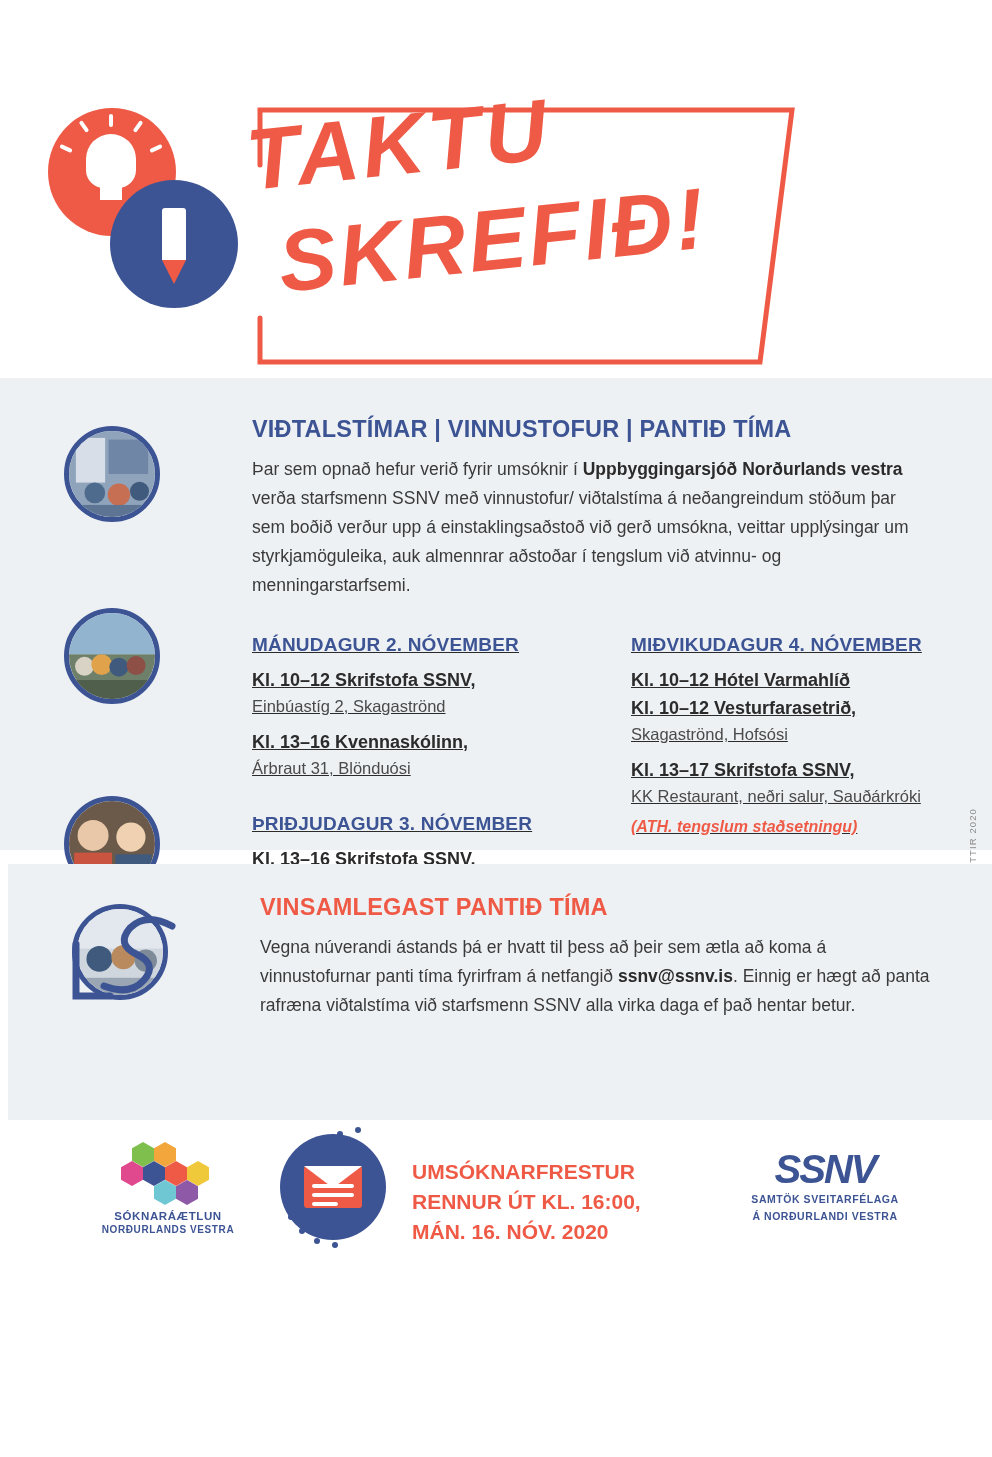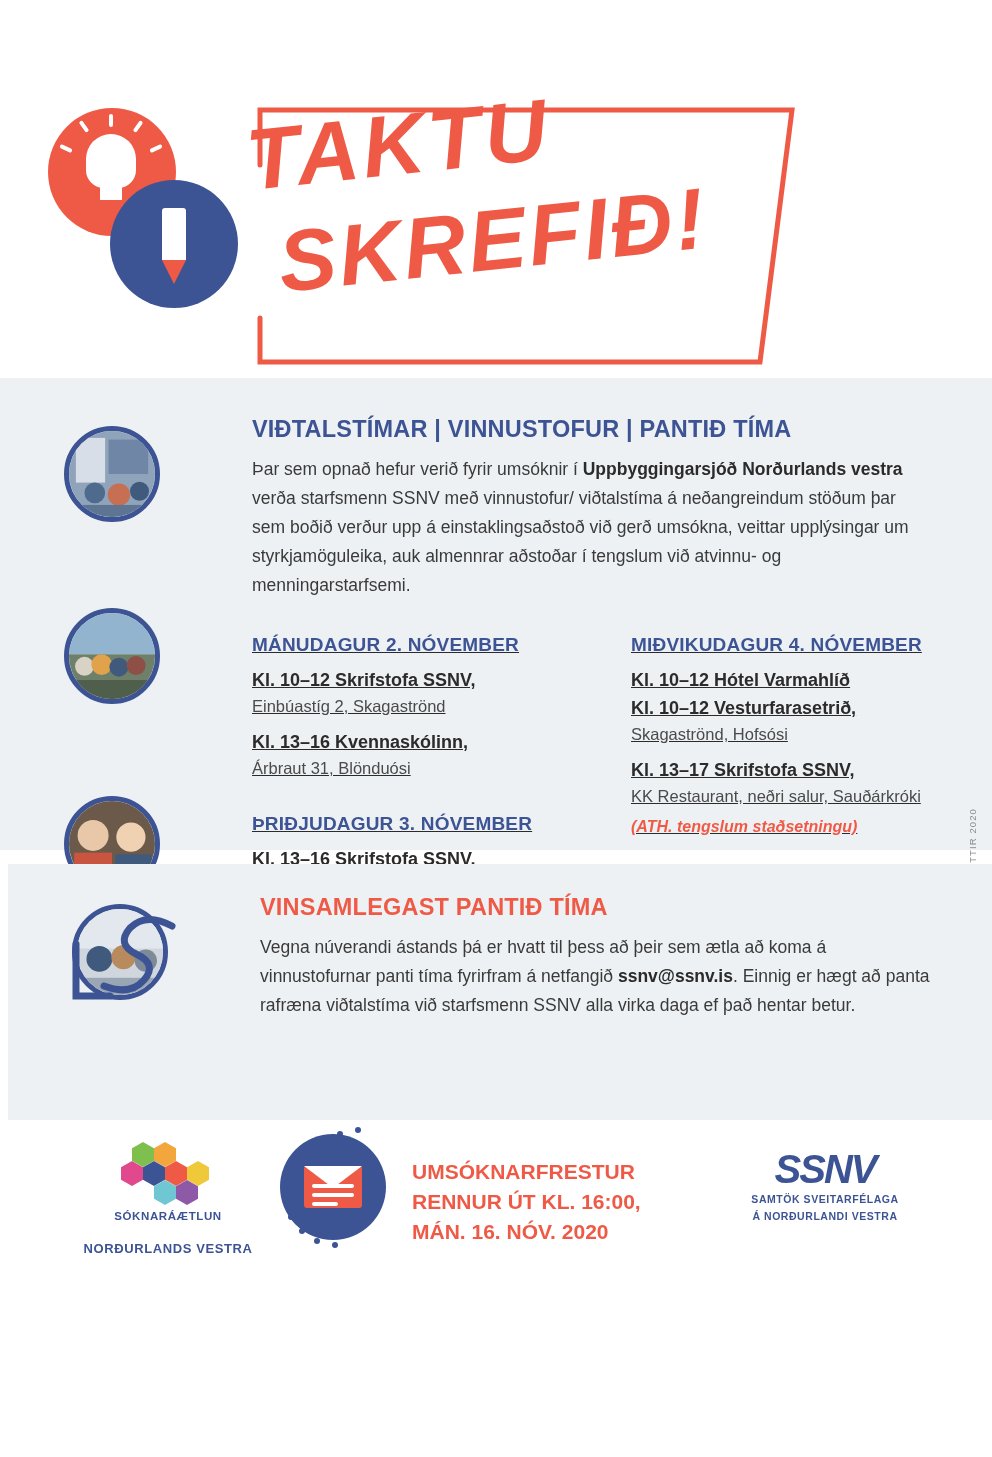--- a/index.html
+++ b/index.html
@@ -201,21 +201,21 @@
   }
   .hex{
     position:absolute;
     width:22px;height:25px;
     clip-path:polygon(50% 0%,100% 25%,100% 75%,50% 100%,0% 75%,0% 25%);
   }
   .ssn-left-title{
     font-size:11.5px;font-weight:bold;color:#3d5494;letter-spacing:.6px;margin:0;
   }
   .ssn-left-sub{
-    font-size:13px;font-weight:bold;color:#3d5494;letter-spacing:.6px;margin:19px 0 0 0;
+    font-size:10px;font-weight:bold;color:#3d5494;letter-spacing:.6px;margin:2px 0 0 0;
   }
 
   .deadline{
     position:absolute;
     left:262px; top:6px;
     width:440px;height:120px;
   }
   .deadline-badge{
     position:absolute;
     left:18px;top:8px;

